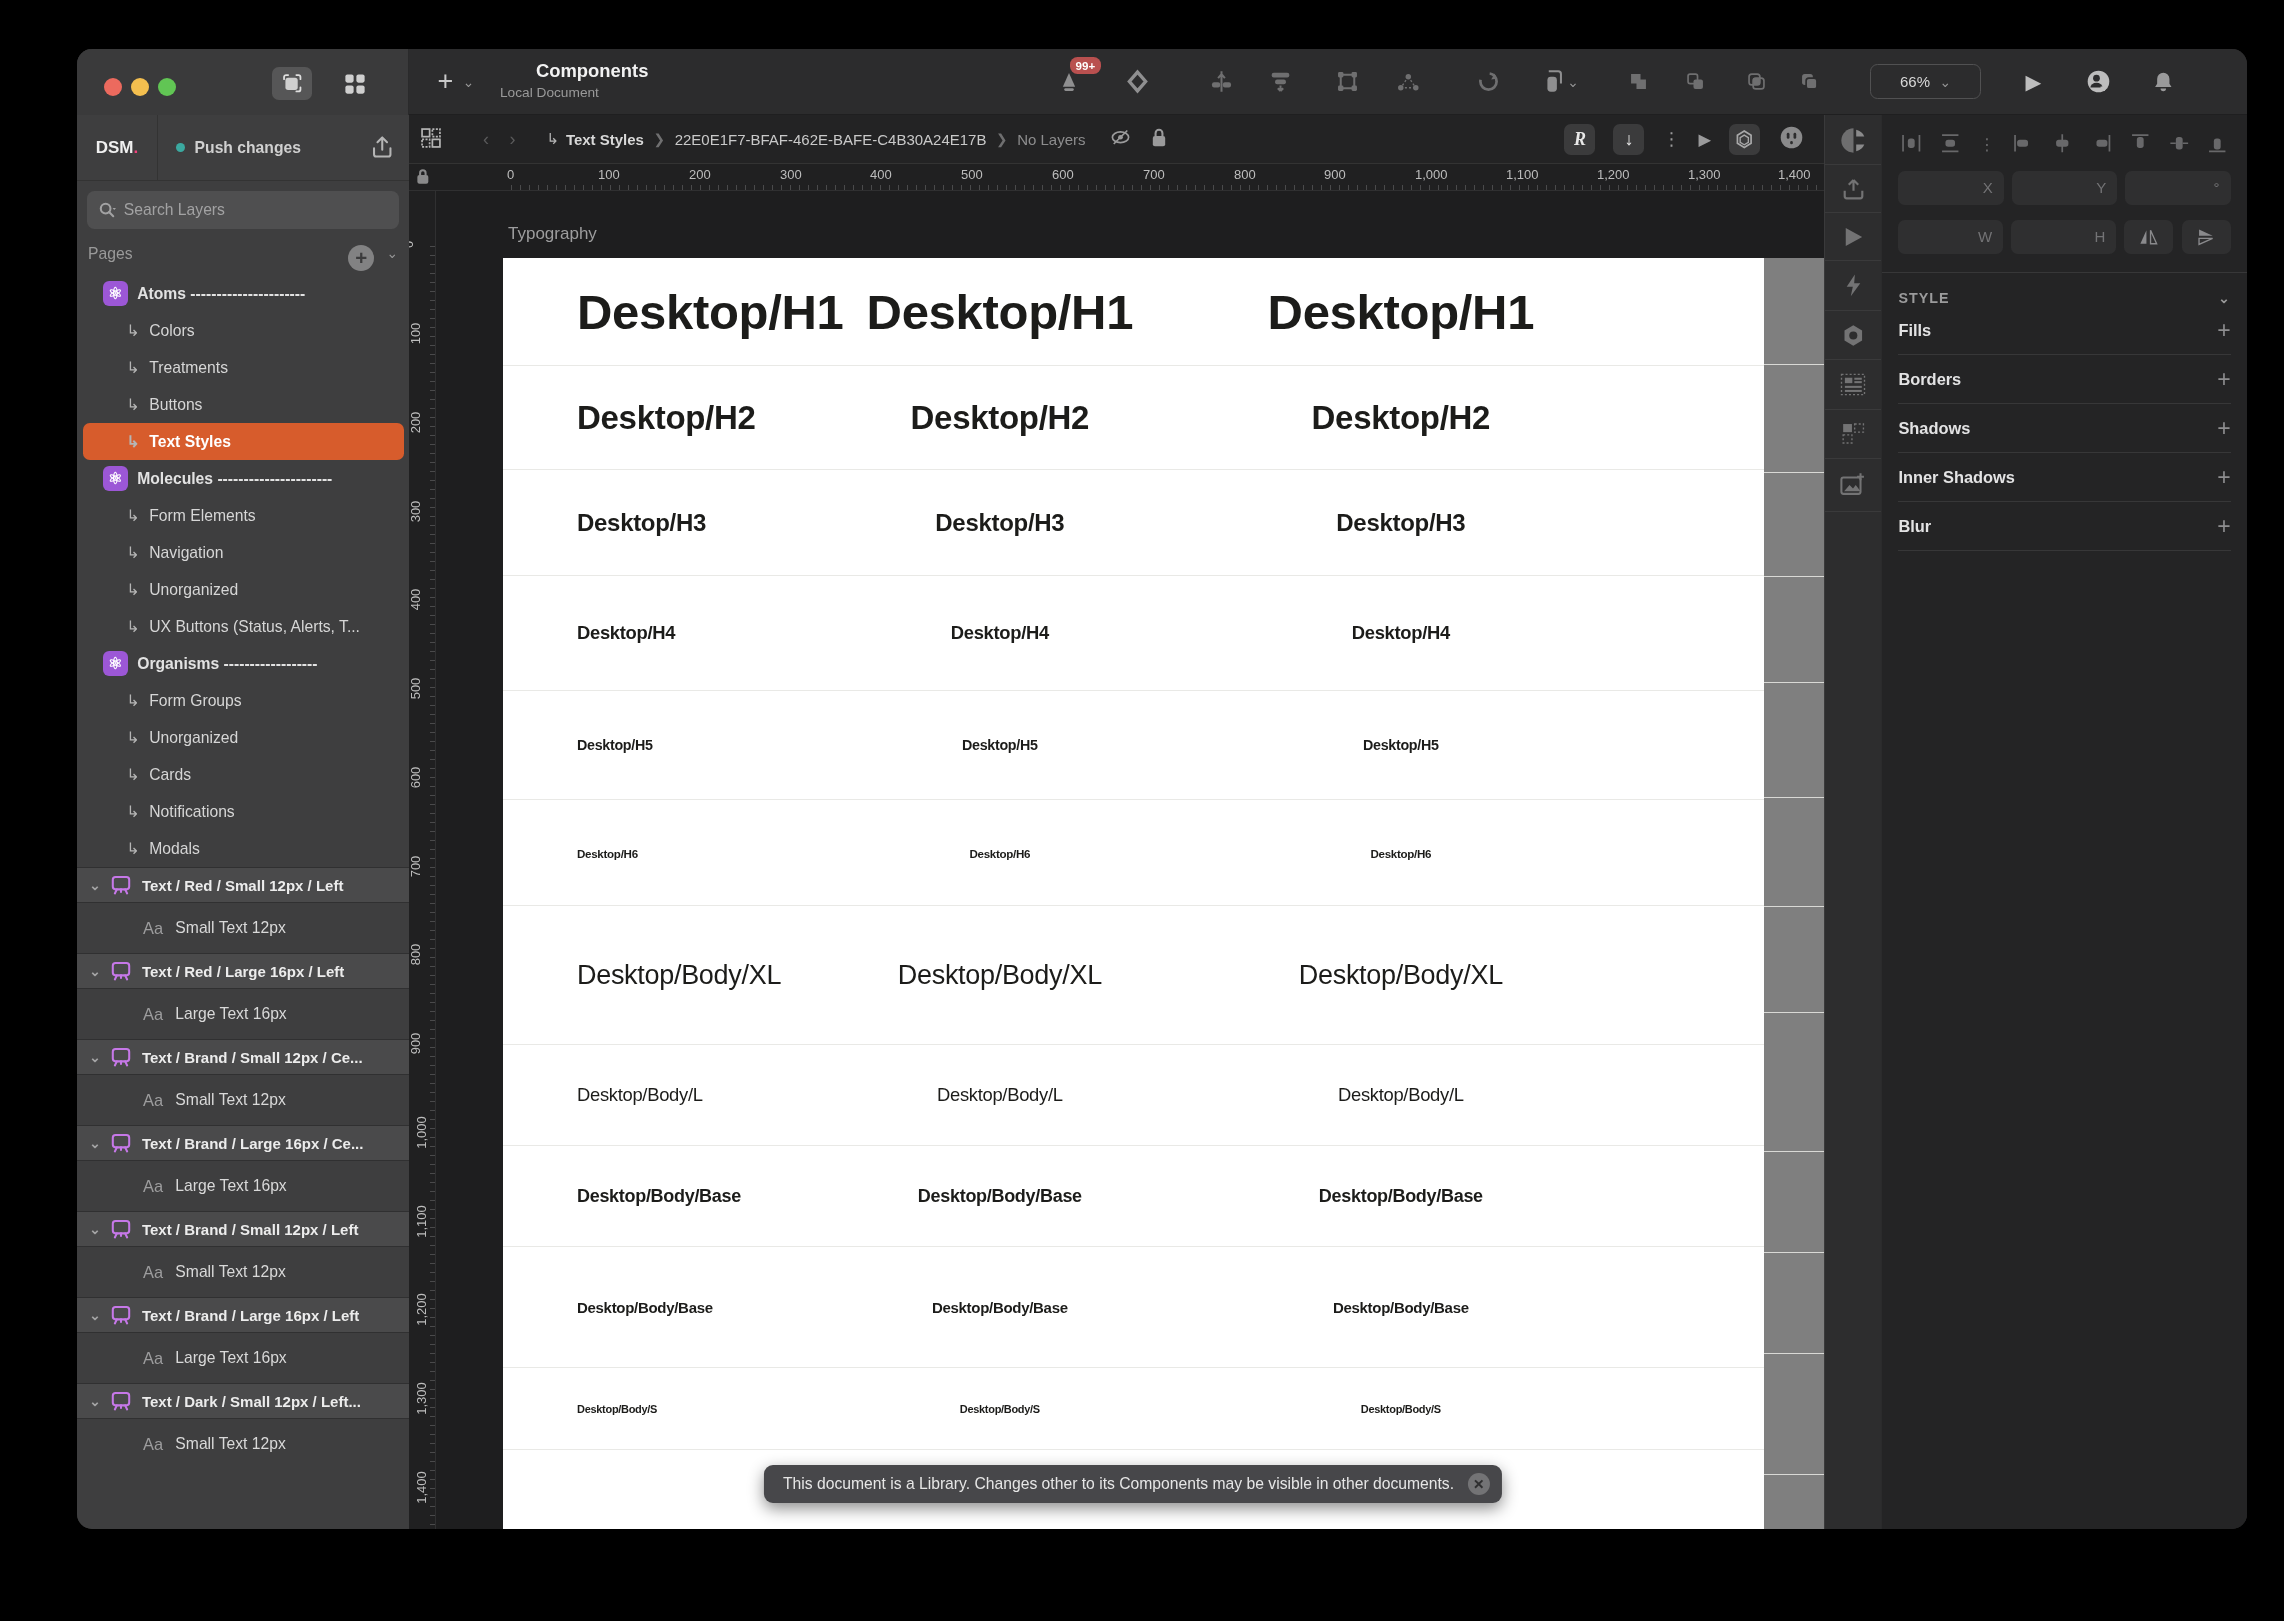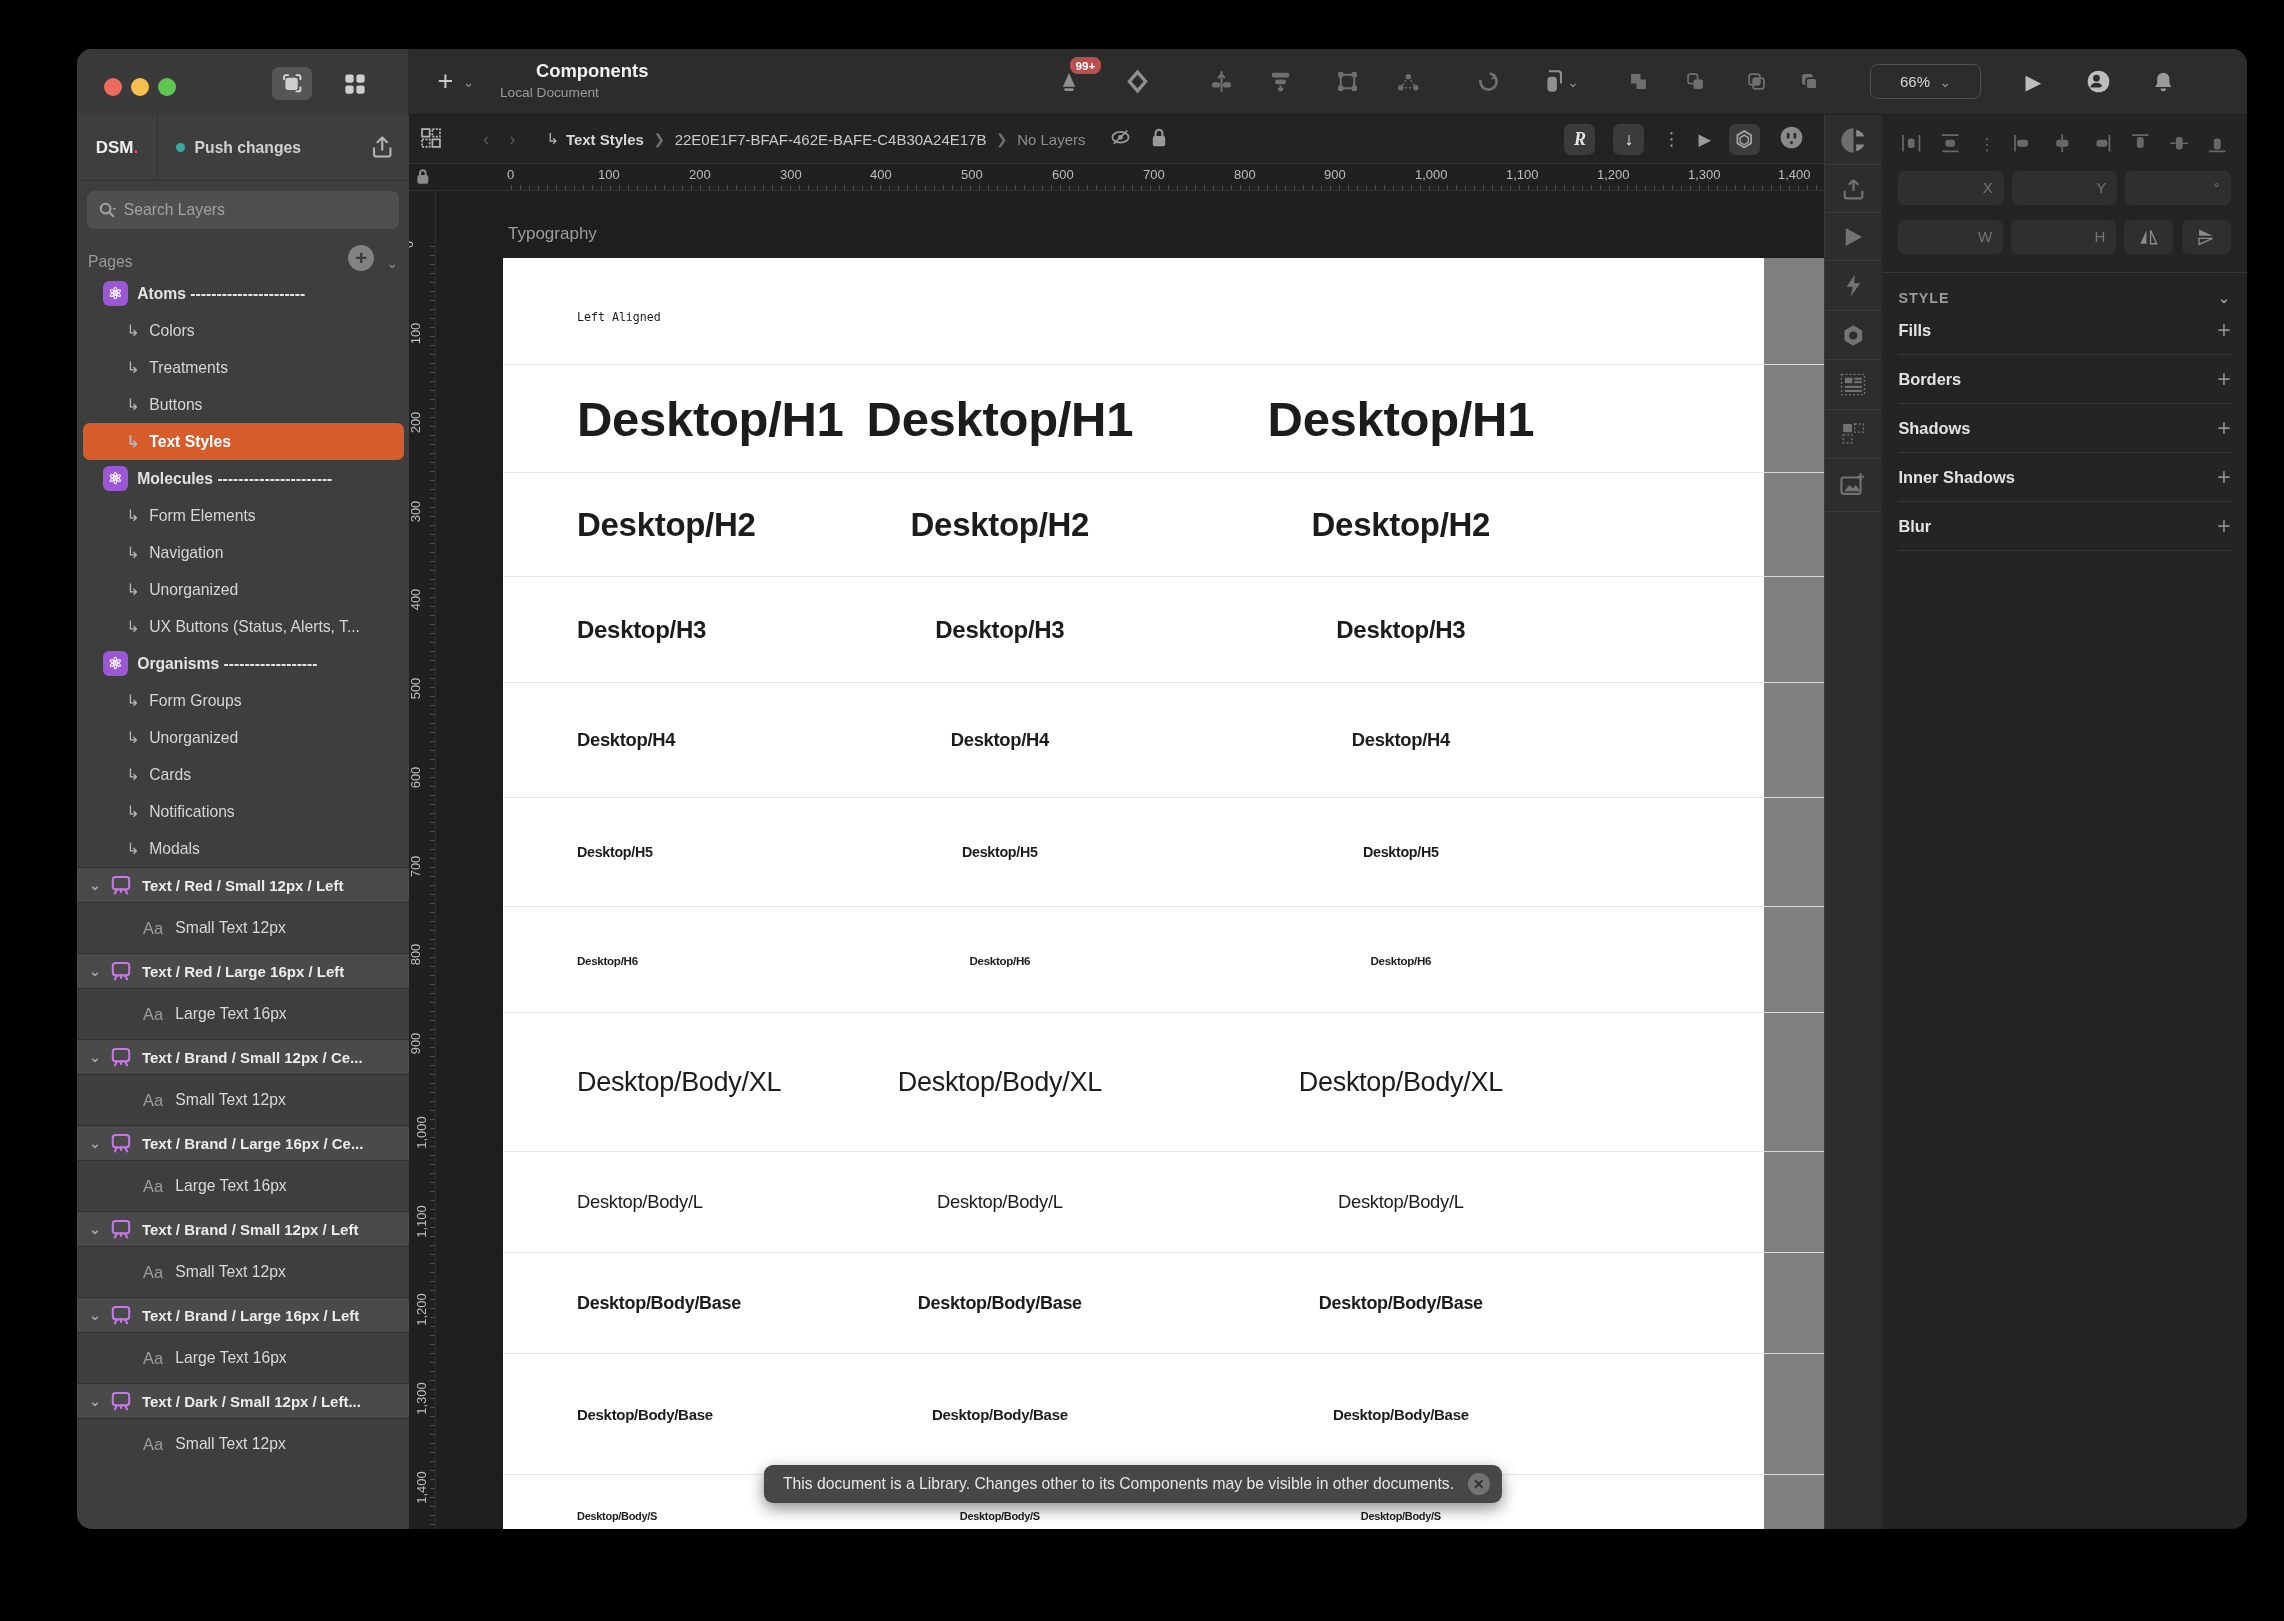--- a/index.html
+++ b/index.html
@@ -30,21 +30,21 @@
   .chev{font-size:13.7px;color:#9a9a9a;}
   
   .sidebar{position:absolute;left:0;top:66px;width:332px;height:1414px;background:var(--sidebar);}
   .pluginbar{height:66px;border-bottom:0.7px solid #333;display:flex;align-items:center;}
   .dsm{width:81px;text-align:center;font-size:17px;font-weight:700;color:#f0f0f0;border-right:0.7px solid #333;align-self:stretch;display:flex;align-items:center;justify-content:center;}
   .dsm i{font-style:normal;color:#f0427c;}
   .push{flex:1;display:flex;align-items:center;gap:9.6px;padding-left:18px;color:#d0d0d0;font-size:15.7px;font-weight:bold;}
   .tealdot{width:9px;height:9px;border-radius:50%;background:#3ba9a0;}
   .upicon{margin-right:16.4px;color:#b5b5b5;}
   .searchwrap{margin:9.6px 9.6px 0 9.6px;height:38px;background:#4f4f50;border-radius:7.5px;display:flex;align-items:center;gap:8.2px;padding:0 11px;color:#a2a2a3;font-size:15.7px;}
-  .pageshead{display:flex;align-items:flex-end;margin:16.4px 11px 4.1px 11px;color:var(--txt-dim);font-size:15.7px;}
+  .pageshead{display:flex;align-items:flex-start;margin:16.4px 11px 4.1px 11px;color:var(--txt-dim);font-size:15.7px;}
   .pageshead .sp{flex:1;}
   .circleplus{width:26px;height:26px;border-radius:50%;background:#828283;color:#3c3c3d;font-size:20.5px;font-weight:700;display:flex;align-items:center;justify-content:center;margin-right:12.3px;}
   ul{list-style:none;}
   .pageitem{height:37px;display:flex;align-items:center;font-size:15.7px;color:#d6d6d6;padding-left:20.5px;gap:9.6px;margin:0 5.5px;border-radius:6.8px;}
   .pageitem .atomic{width:24.6px;height:24.6px;border-radius:6.1px;background:#9c57d6;color:#fff;display:none;align-items:center;justify-content:center;font-size:16.4px;}
   .pageitem.section .atomic{display:flex;}
   .pageitem .hook{color:#b5b5b5;font-size:15.7px;display:inline;}
   .pageitem.section{font-weight:600;color:#e2e2e2;}
   .pageitem.child{padding-left:44px;}
   .pageitem.selected{background:var(--sidebar-sel);color:#fff;font-weight:600;}
@@ -549,23 +549,20 @@
         <span class="lab" style="left: 1006px;">1,000</span>
         <span class="lab" style="left: 1097px;">1,100</span>
         <span class="lab" style="left: 1188px;">1,200</span>
         <span class="lab" style="left: 1279px;">1,300</span>
         <span class="lab" style="left: 1369px;">1,400</span>
       </div>
 
     <div class="viewport">
       <div class="abtitle">Typography</div>
       <div class="artboard" id="artboard">
-        <div class="ab-header">
-          <div class="ab-caption">Left Aligned</div>
-        </div>
       <div class="typerow" style="height: 108px;">
             <span class="c1" style="font-size: 49px; font-weight: 800;">Desktop/H1</span>
             <span class="c2" style="font-size: 49px; font-weight: 800;">Desktop/H1</span>
             <span class="c3" style="font-size: 49px; font-weight: 800;">Desktop/H1</span>
           </div>
           <div class="typerow" style="height: 104px;">
             <span class="c1" style="font-size: 33px; font-weight: 800;">Desktop/H2</span>
             <span class="c2" style="font-size: 33px; font-weight: 800;">Desktop/H2</span>
             <span class="c3" style="font-size: 33px; font-weight: 800;">Desktop/H2</span>
           </div>

